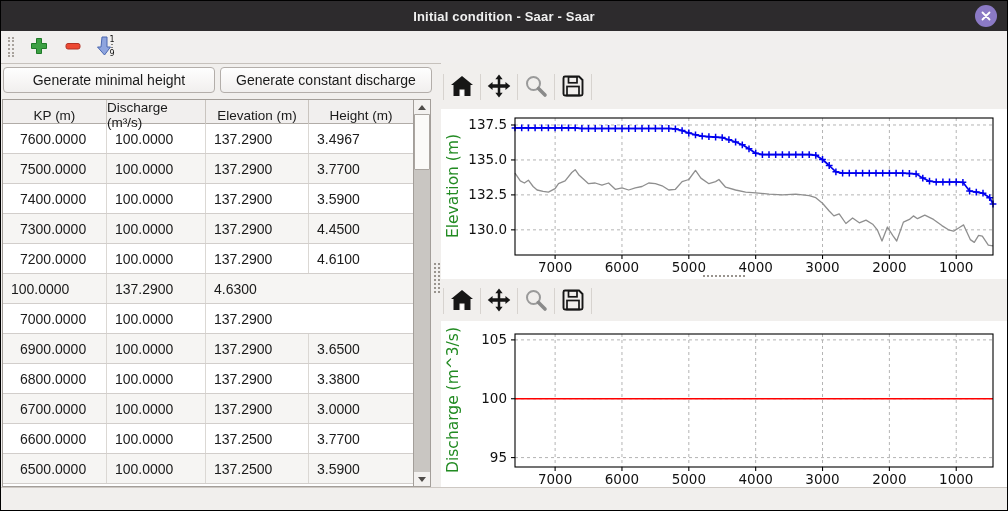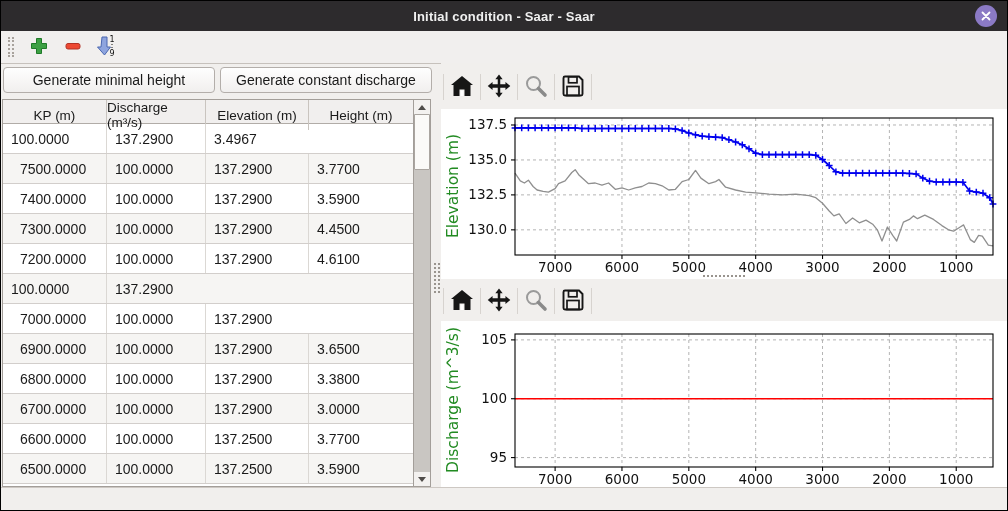--- a/index.html
+++ b/index.html
@@ -99,20 +99,21 @@
 
   <div class="table-wrap">
     <div class="thead" id="thead">
         <div class="hcell">KP (m)</div>
         <div class="hcell">Discharge (m³/s)</div>
         <div class="hcell">Elevation (m)</div>
         <div class="hcell">Height (m)</div>
       </div>
     <div id="tbody">
         <div class="trow">
+          <div class="tcell first">7600.0000</div>
           <div class="tcell">100.0000</div>
           <div class="tcell">137.2900</div>
           <div class="tcell">3.4967</div>
         </div>
         <div class="trow alt">
           <div class="tcell first">7500.0000</div>
           <div class="tcell">100.0000</div>
           <div class="tcell">137.2900</div>
           <div class="tcell">3.7700</div>
         </div>
@@ -130,20 +131,21 @@
         </div>
         <div class="trow">
           <div class="tcell first">7200.0000</div>
           <div class="tcell">100.0000</div>
           <div class="tcell">137.2900</div>
           <div class="tcell">4.6100</div>
         </div>
         <div class="trow alt">
           <div class="tcell">100.0000</div>
           <div class="tcell">137.2900</div>
+          <div class="tcell">4.6300</div>
         </div>
         <div class="trow">
           <div class="tcell first">7000.0000</div>
           <div class="tcell">100.0000</div>
           <div class="tcell">137.2900</div>
         </div>
         <div class="trow alt">
           <div class="tcell first">6900.0000</div>
           <div class="tcell">100.0000</div>
           <div class="tcell">137.2900</div>

